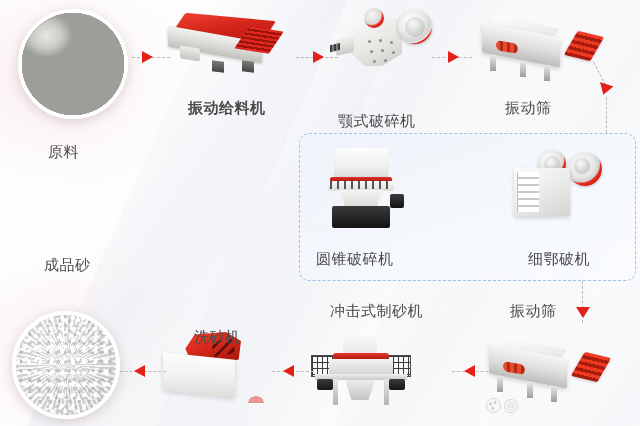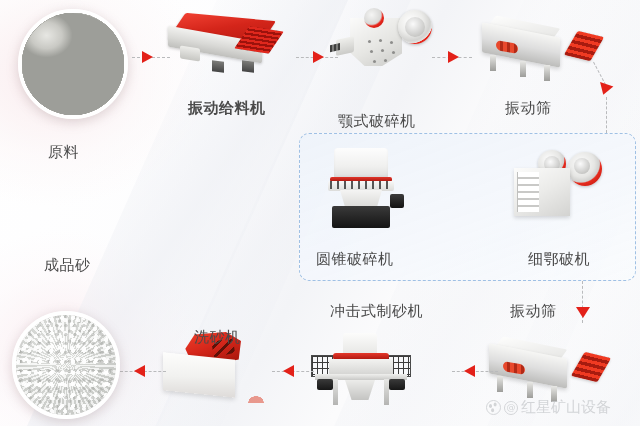--- a/index.html
+++ b/index.html
@@ -484,16 +484,15 @@
   <div class="tri tri-l" style="left:134px; top:365px;"></div>
 
   <div class="circle" style="left:12px; top:311px; width:108px; height:108px;">
     <div class="sand-tex"></div>
   </div>
   <div class="lbl" style="left:44px; top:256px;">成品砂</div>
 
   <div id="watermark" style="left:486px; top:398px;">
     <span class="paw"></span>
     <span class="at">@</span>
-    <span>红星矿山设备</span>
   </div>
 
 </div>
 
 </body></html>

